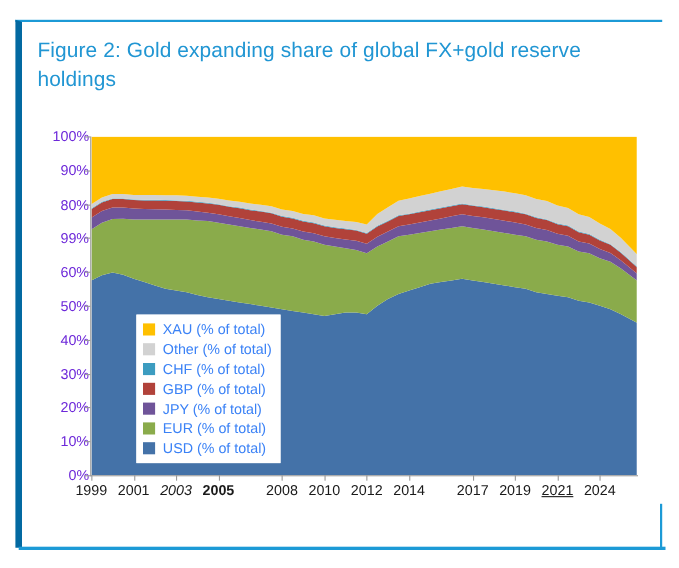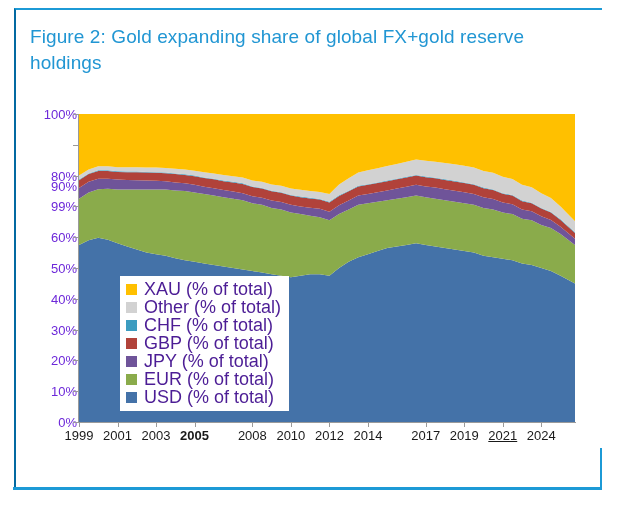--- a/index.html
+++ b/index.html
@@ -4,25 +4,25 @@
 <style>
   html,body{margin:0;padding:0;}
   body{
     width:617px;height:516px;
     background:#ffffff;
     font-family:"Liberation Sans", sans-serif;
     overflow:hidden;
   }
   #figure-card{
     position:absolute;
-    left:14px; top:8px;
+    left:14px; top:18px;
     width:588px; height:480px;
     box-sizing:border-box;
     border-top:2px solid #1c9ad6;
-    border-left:2px solid #0369a1;
+    border-left:6px solid #0369a1;
     background:#ffffff;
   }
   #figure-title{
     position:absolute;
     left:14px; top:14px;
     width:560px;
     font-size:19px;
     line-height:26px;
     color:#2196d3;
     letter-spacing:.1px;
@@ -97,22 +97,22 @@
     display:flex;
     align-items:center;
     height:18px;
   }
   .legend-swatch{
     width:11px;height:11px;
     margin-right:7px;
     flex:0 0 auto;
   }
   .legend-label{
-    font-size:18px;
-    color:#4c1d95;
+    font-size:13px;
+    color:#3b82f6;
     white-space:nowrap;
   }
   #card-bottom-rule{
     position:absolute;
     left:-3px; top:477px;
     width:588px; height:3px;
     background:#1c9ad6;
   }
   #card-right-rule{
     position:absolute;
@@ -143,21 +143,21 @@
           </svg>
       </div>
     </div>
 
     <div id="y-axis-line"></div>
     <div id="x-axis-line"></div>
 
     <div id="y-ticks">
         <div class="y-tick-label" style="top: 16px;">100%</div>
         <div class="y-tick-mark" style="top: 16px;"></div>
-        <div class="y-tick-label" style="top: 46.8px; margin-top: 41px;">90%</div>
+        <div class="y-tick-label" style="top: 46.8px;">90%</div>
         <div class="y-tick-mark" style="top: 47px;"></div>
         <div class="y-tick-label" style="top: 77.6px;">80%</div>
         <div class="y-tick-mark" style="top: 78px;"></div>
         <div class="y-tick-label" style="top: 108.4px;">99%</div>
         <div class="y-tick-mark" style="top: 108px;"></div>
         <div class="y-tick-label" style="top: 139.2px;">60%</div>
         <div class="y-tick-mark" style="top: 139px;"></div>
         <div class="y-tick-label" style="top: 170px;">50%</div>
         <div class="y-tick-mark" style="top: 170px;"></div>
         <div class="y-tick-label" style="top: 200.8px;">40%</div>
@@ -169,21 +169,21 @@
         <div class="y-tick-label" style="top: 293.2px;">10%</div>
         <div class="y-tick-mark" style="top: 293px;"></div>
         <div class="y-tick-label" style="top: 324px;">0%</div>
         <div class="y-tick-mark" style="top: 324px;"></div>
       </div>
     <div id="x-ticks">
         <div class="x-tick-label" style="left: 63px;">1999</div>
         <div class="x-tick-mark" style="left: 63px;"></div>
         <div class="x-tick-label" style="left: 101.524px;">2001</div>
         <div class="x-tick-mark" style="left: 102px;"></div>
-        <div class="x-tick-label" style="left: 140.049px;">2003</div>
+        <div class="x-tick-label" style="left: 140.049px; font-style: italic;">2003</div>
         <div class="x-tick-mark" style="left: 140px;"></div>
         <div class="x-tick-label" style="left: 178.573px; font-weight: bold;">2005</div>
         <div class="x-tick-mark" style="left: 179px;"></div>
         <div class="x-tick-label" style="left: 236.359px;">2008</div>
         <div class="x-tick-mark" style="left: 236px;"></div>
         <div class="x-tick-label" style="left: 274.883px;">2010</div>
         <div class="x-tick-mark" style="left: 275px;"></div>
         <div class="x-tick-label" style="left: 313.408px;">2012</div>
         <div class="x-tick-mark" style="left: 313px;"></div>
         <div class="x-tick-label" style="left: 351.932px;">2014</div>

